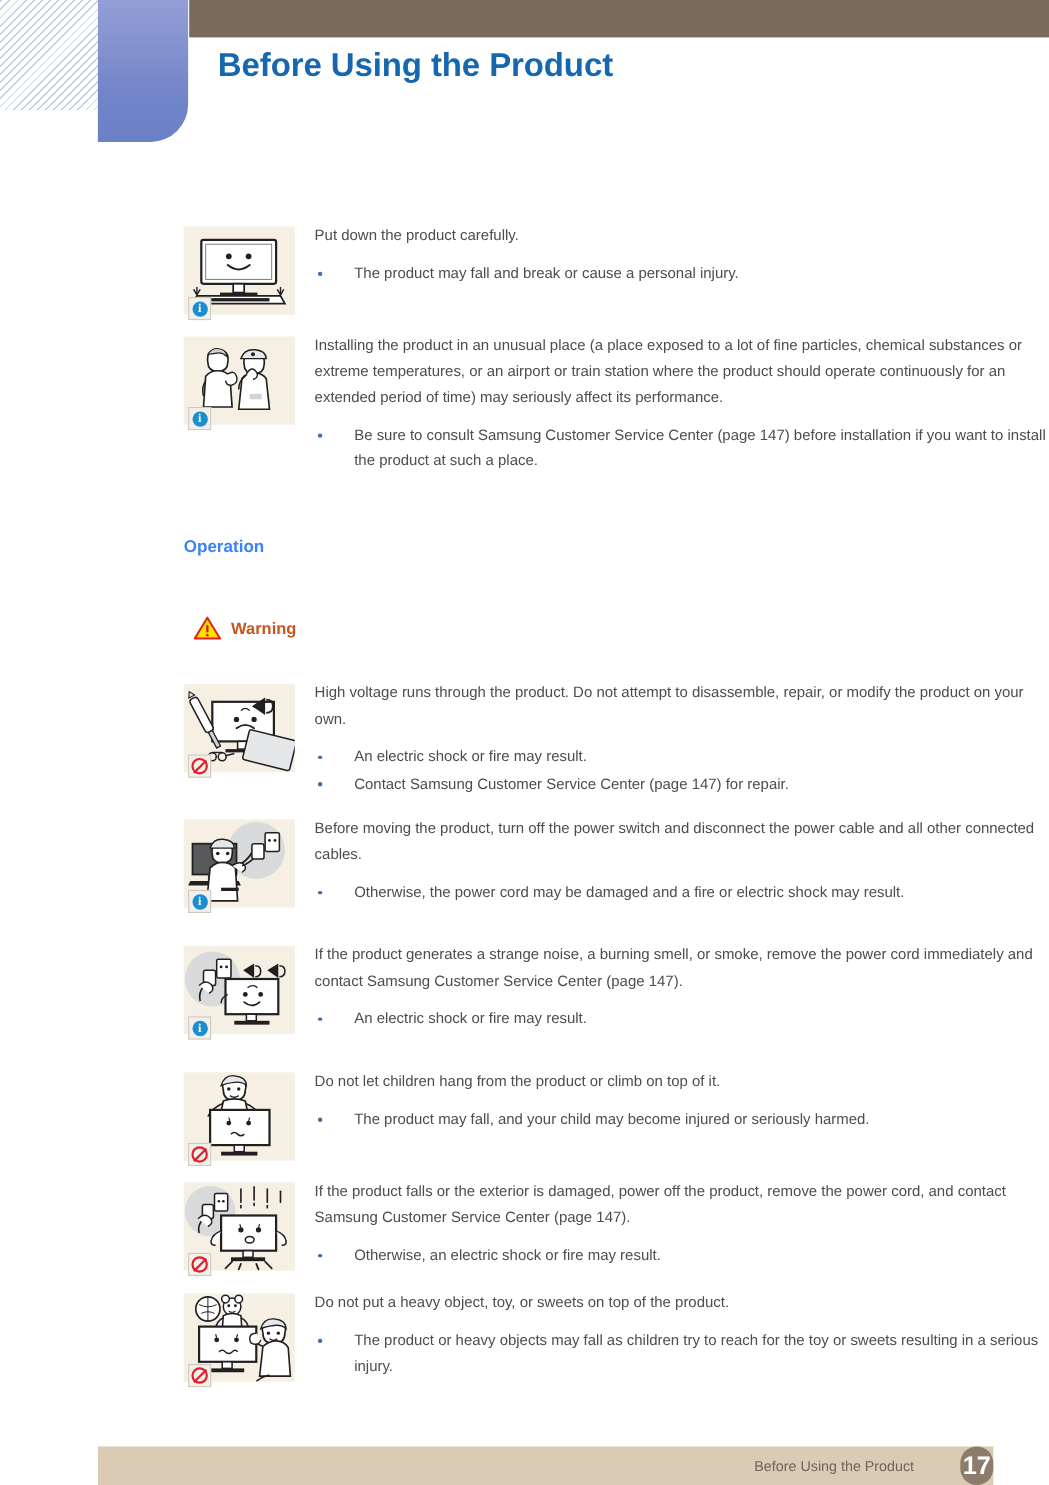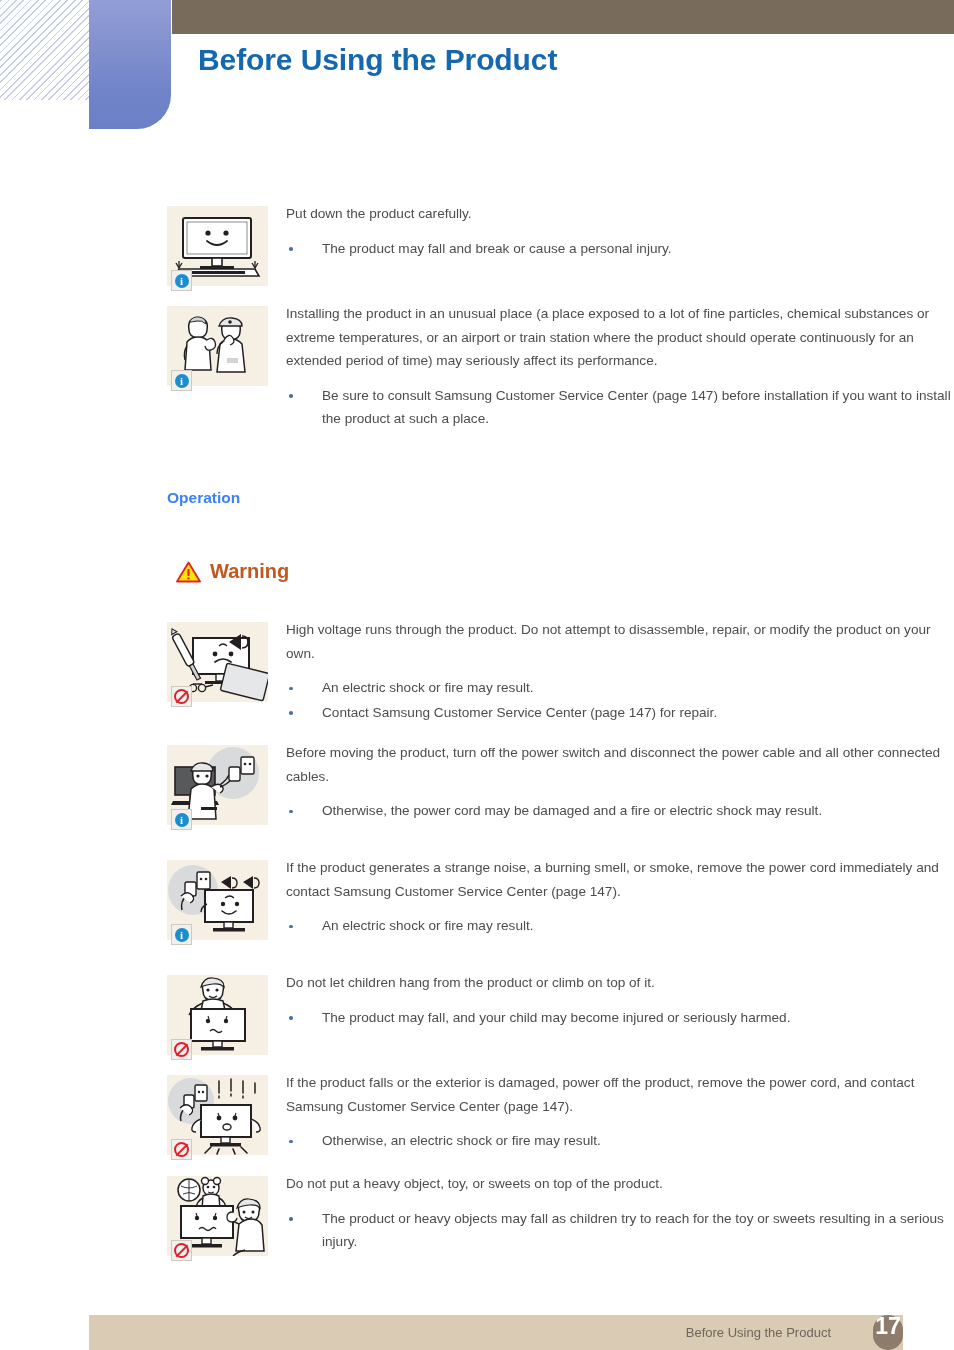--- a/index.html
+++ b/index.html
@@ -79,21 +79,21 @@
   }
 
   .warning-row {
     position: absolute;
     left: 176px;
     display: flex;
     align-items: center;
     gap: 9px;
   }
   .warning-label {
-    font-size: 20px;
+    font-size: 15px;
     font-weight: bold;
     color: #c4561e;
     white-space: nowrap;
     text-align: center;
   }
   .tri-icon { display: block; }
 
   
   .safety-block { position: absolute; }
 
@@ -206,21 +206,21 @@
     font-size: 13px;
     color: #6f655a;
     white-space: nowrap;
   }
   .footer-pagebox {
     position: absolute;
     right: 0; top: 0;
     width: 30px; height: 35px;
     background: #8d7c6b;
     display: flex;
-    align-items: flex-start;
+    align-items: center;
     justify-content: center;
     border-radius: 15px;
   }
   .footer-pagenum {
     font-size: 23px;
     font-weight: bold;
     color: #ffffff;
     line-height: 1;
   }
 </style>

